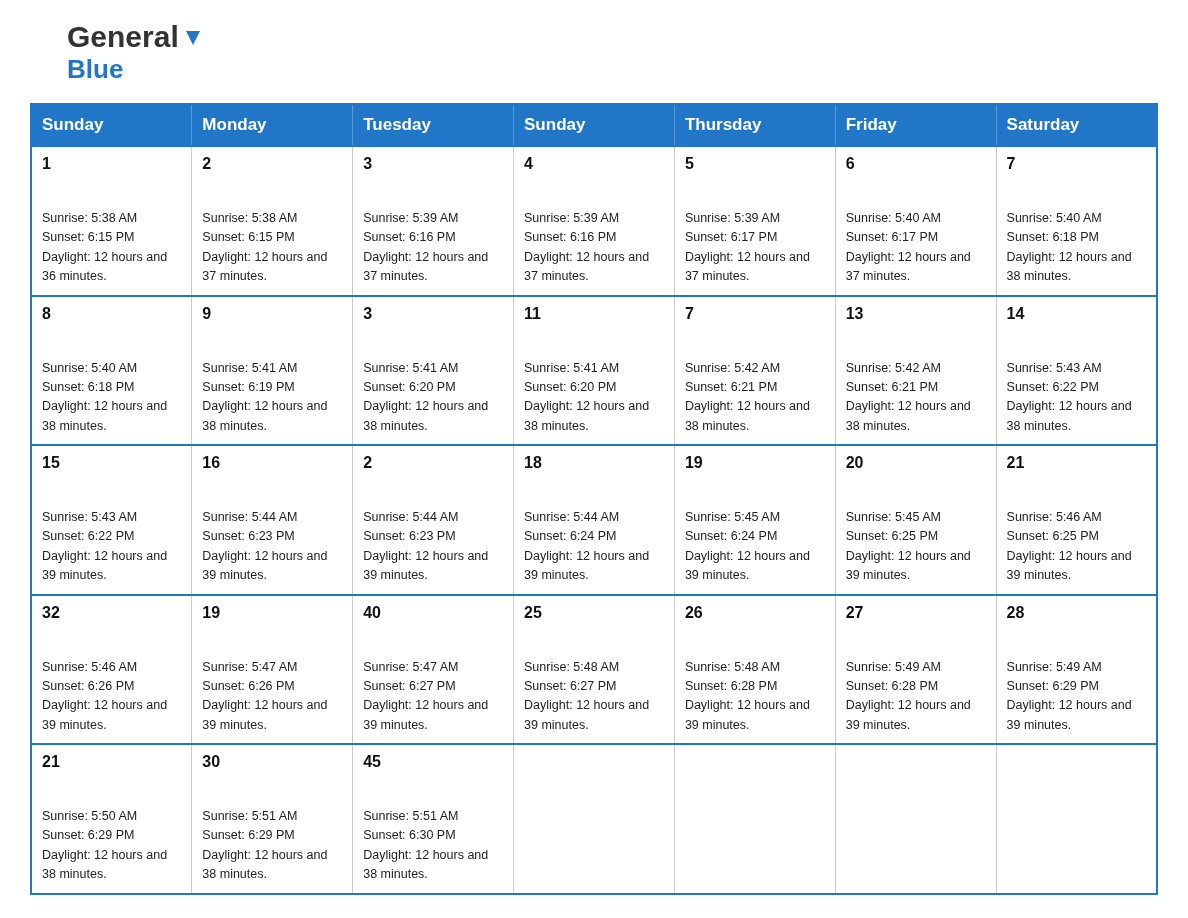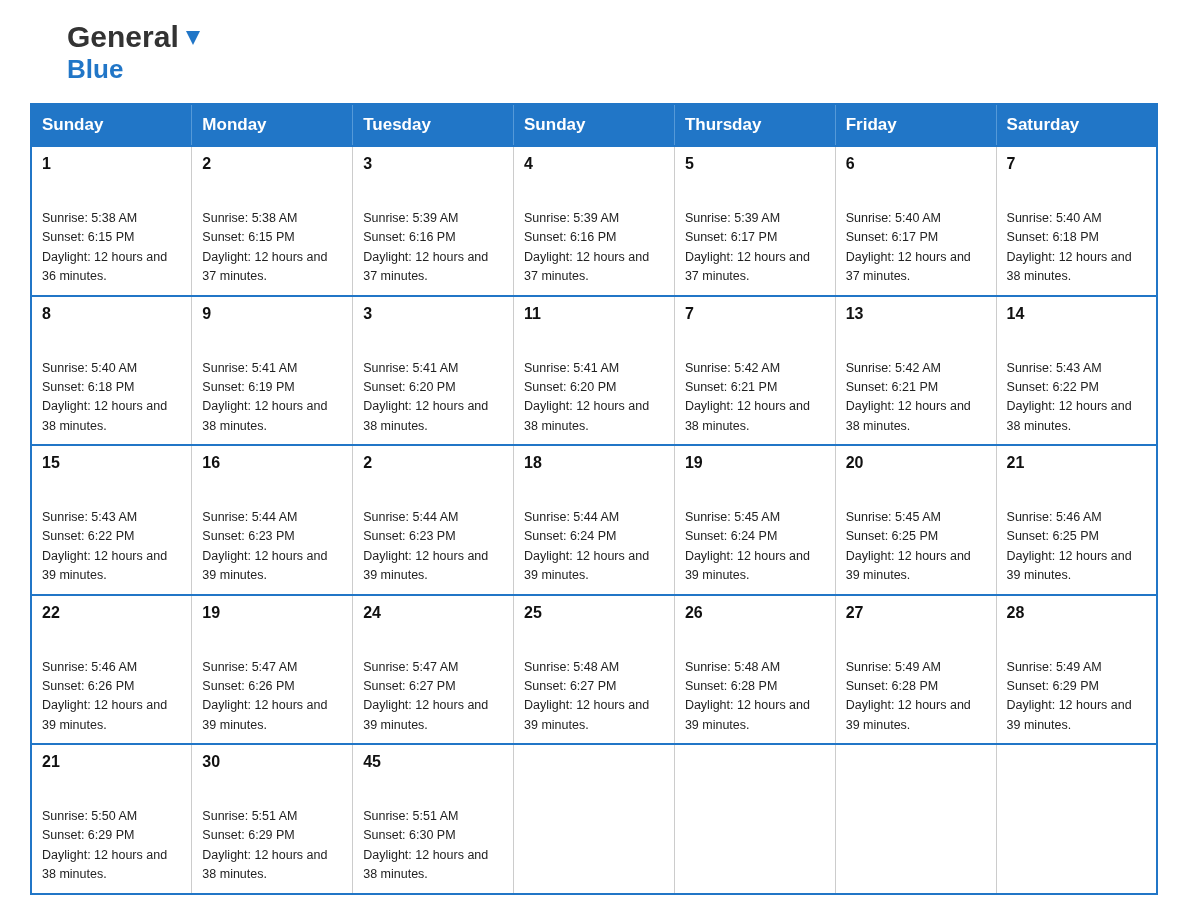--- a/index.html
+++ b/index.html
@@ -222,29 +222,29 @@
           <span class="day-number">20</span>
 <div class="day-info">Sunrise: 5:45 AM<br>Sunset: 6:25 PM<br>Daylight: 12 hours and 39 minutes.</div>
         </td>
         <td>
           <span class="day-number">21</span>
 <div class="day-info">Sunrise: 5:46 AM<br>Sunset: 6:25 PM<br>Daylight: 12 hours and 39 minutes.</div>
         </td>
       </tr>
       <tr>
         <td>
-          <span class="day-number">22</span>
+          <span class="day-number">32</span>
 <div class="day-info">Sunrise: 5:46 AM<br>Sunset: 6:26 PM<br>Daylight: 12 hours and 39 minutes.</div>
         </td>
         <td>
           <span class="day-number">19</span>
 <div class="day-info">Sunrise: 5:47 AM<br>Sunset: 6:26 PM<br>Daylight: 12 hours and 39 minutes.</div>
         </td>
         <td>
-          <span class="day-number">24</span>
+          <span class="day-number">40</span>
 <div class="day-info">Sunrise: 5:47 AM<br>Sunset: 6:27 PM<br>Daylight: 12 hours and 39 minutes.</div>
         </td>
         <td>
           <span class="day-number">25</span>
 <div class="day-info">Sunrise: 5:48 AM<br>Sunset: 6:27 PM<br>Daylight: 12 hours and 39 minutes.</div>
         </td>
         <td>
           <span class="day-number">26</span>
 <div class="day-info">Sunrise: 5:48 AM<br>Sunset: 6:28 PM<br>Daylight: 12 hours and 39 minutes.</div>
         </td>

